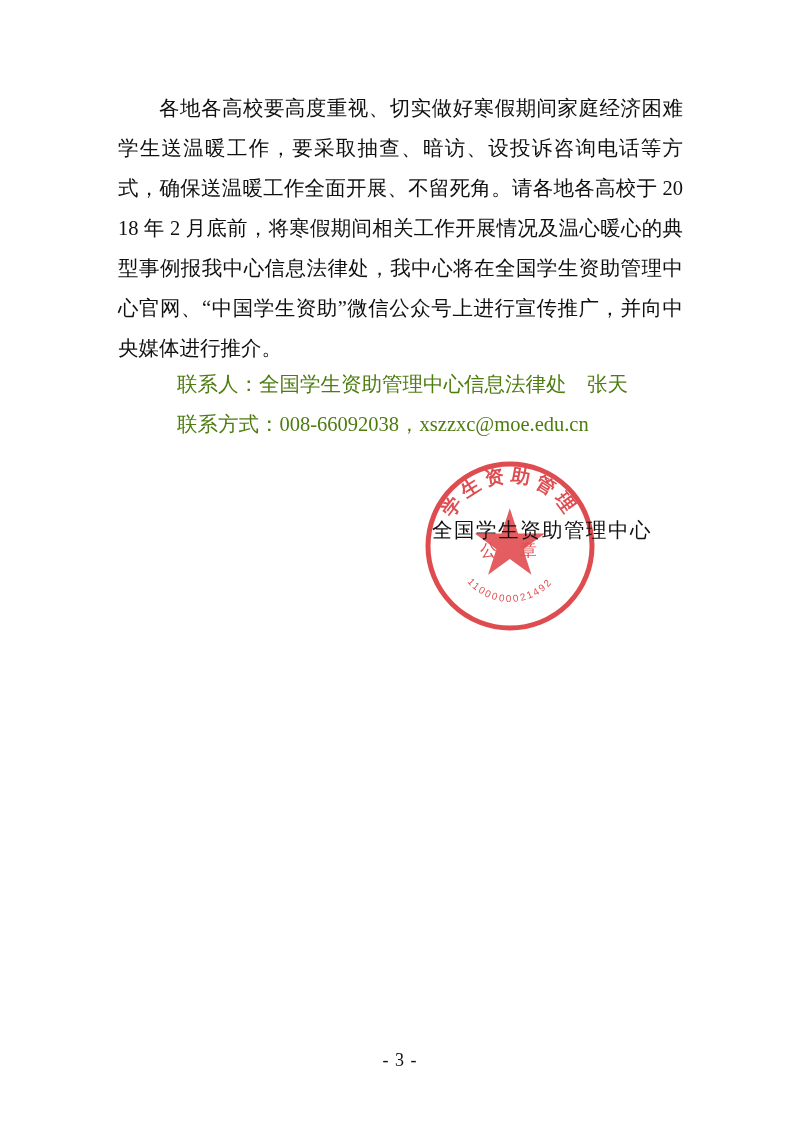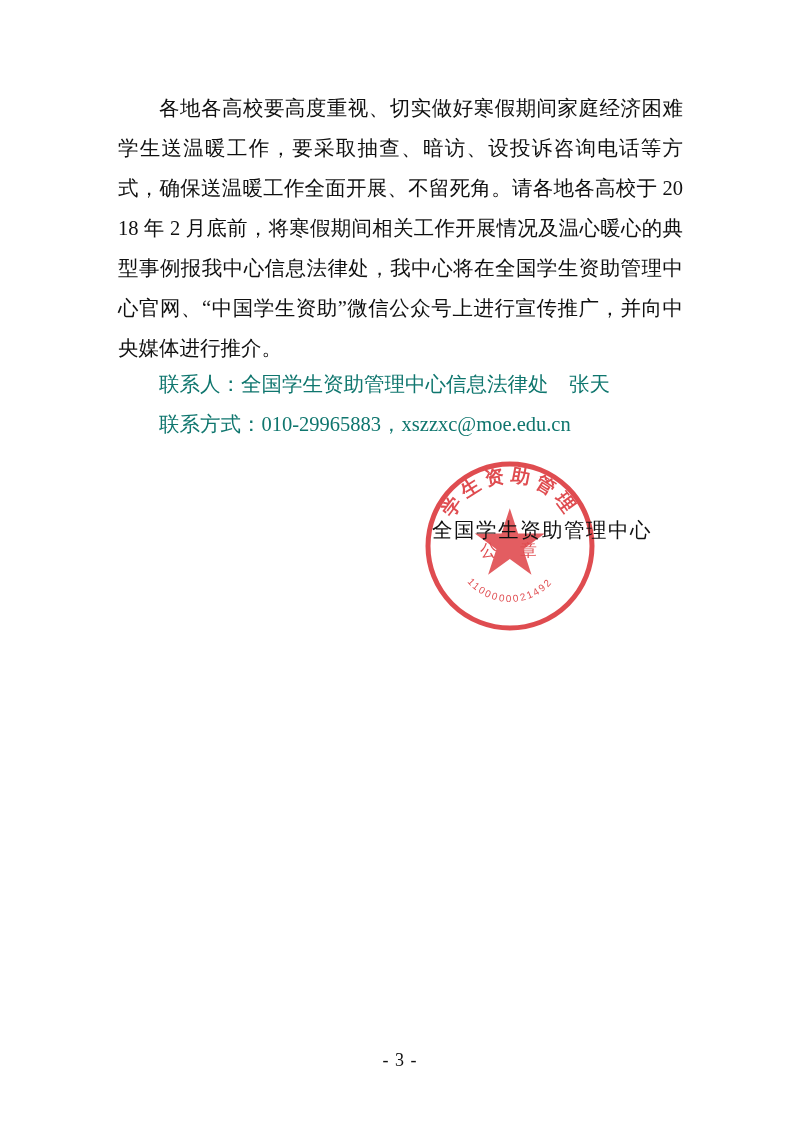--- a/index.html
+++ b/index.html
@@ -39,26 +39,26 @@
   .para {
     margin: 0;
     text-indent: 2em;
     text-align: justify;
     text-justify: inter-ideograph;
     word-break: break-all;
   }
 
   .contact-block {
     position: absolute;
-    left: 118px;
+    left: 136px;
     top: 364px;
     width: 570px;
     font-size: 20.5px;
     line-height: 40px;
-    color: #0f766e;
+    color: #4d7c0f;
   }
 
   .contact-line {
     margin: 0;
     text-indent: 2em;
     white-space: nowrap;
   }
 
   .signature {
     position: absolute;
@@ -111,21 +111,21 @@
 <body>
 
 <div class="page">
 
   <div class="body-text">
     <p class="para">各地各高校要高度重视、切实做好寒假期间家庭经济困难学生送温暖工作，要采取抽查、暗访、设投诉咨询电话等方式，确保送温暖工作全面开展、不留死角。请各地各高校于 2018 年 2 月底前，将寒假期间相关工作开展情况及温心暖心的典型事例报我中心信息法律处，我中心将在全国学生资助管理中心官网、“中国学生资助”微信公众号上进行宣传推广，并向中央媒体进行推介。</p>
   </div>
 
   <div class="contact-block">
     <p class="contact-line">联系人：全国学生资助管理中心信息法律处　张天</p>
-    <p class="contact-line">联系方式：010-29965883，xszzxc@moe.edu.cn</p>
+    <p class="contact-line">联系方式：008-66092038，xszzxc@moe.edu.cn</p>
   </div>
 
   <div class="seal">
     <svg width="172" height="172" viewBox="0 0 172 172" xmlns="http://www.w3.org/2000/svg">
       <defs>
         <path id="sealArcTop" d="M 22,86 A 64,64 0 0 1 150,86" fill="none"></path>
         <path id="sealArcBottom" d="M 30,86 A 56,56 0 0 0 142,86" fill="none"></path>
       </defs>
       <circle cx="86" cy="86" r="82" fill="none" stroke="#d9252a" stroke-width="5"></circle>
 

